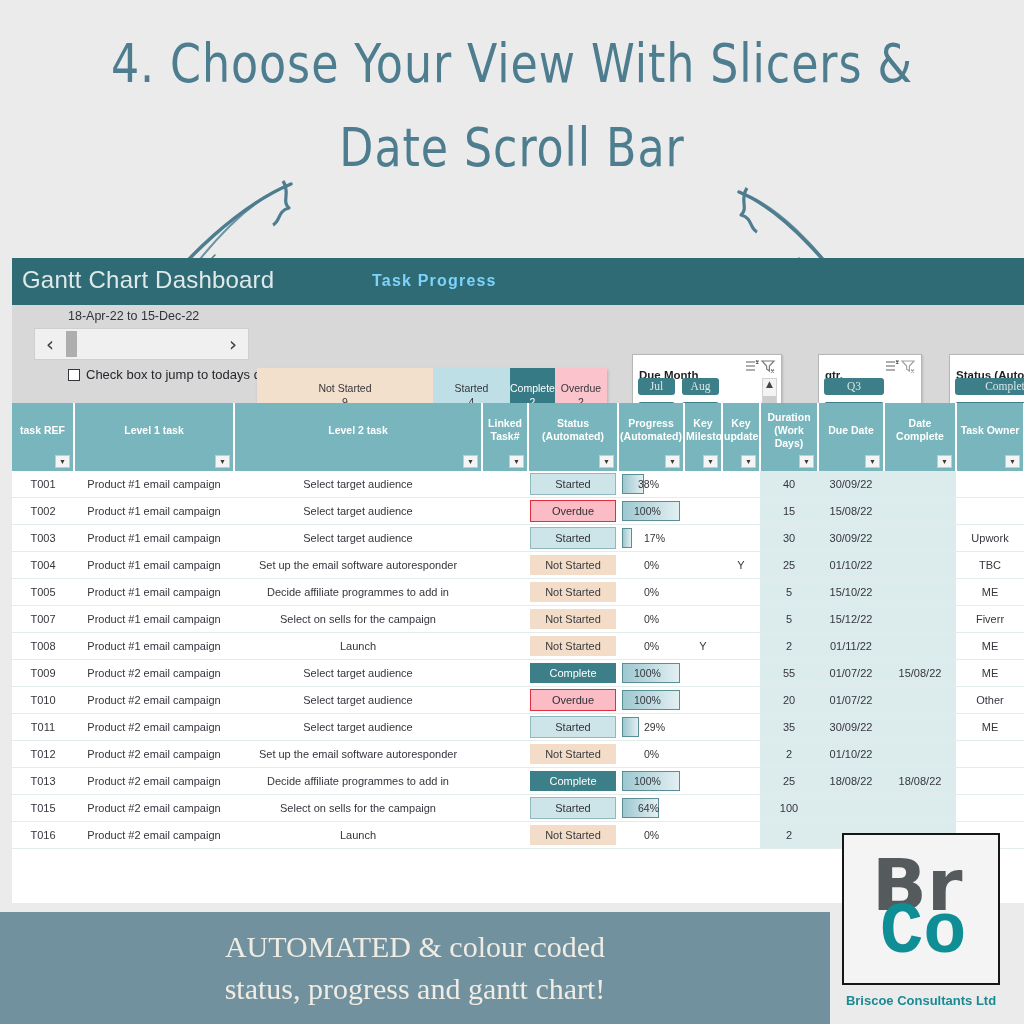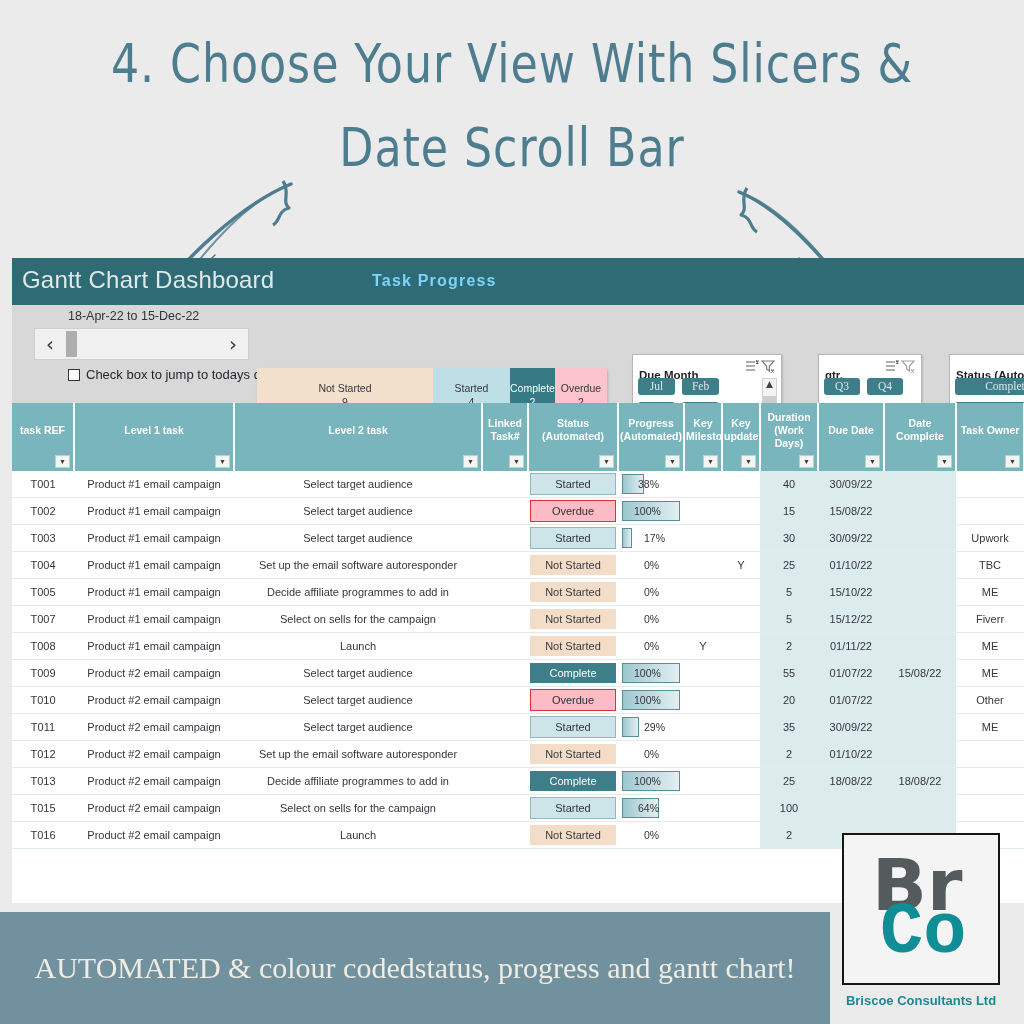--- a/index.html
+++ b/index.html
@@ -129,21 +129,21 @@
   #slicer-due-month .slicer-body { padding-right: 20px; }
   #month-scroll {
     position: absolute; right: 4px; top: 23px; width: 15px; height: 52px;
     background: #f3f3f3; border: 1px solid #d2d2d2;
     display: flex; flex-direction: column; justify-content: space-between;
     align-items: center; font-size: 9px; color: #444;
     font-family: "DejaVu Sans", sans-serif;
   }
   #month-scroll .ms-thumb { width: 13px; height: 16px; background: #cdcdcd; }
   #slicer-qtr { left: 806px; top: 49px; width: 104px; height: 83px; }
-  #slicer-qtr .slicer-btn { width: 36px; }
+  #slicer-qtr .slicer-btn { width: 60px; }
   #slicer-status { left: 937px; top: 49px; width: 120px; height: 83px; }
   #slicer-status .slicer-btn { width: 105px; text-align: center; }
 
   
   #table-wrap {
     position: absolute; left: 0; top: 145px; width: 1012px; height: 500px;
     overflow: hidden; background: #ffffff;
   }
   table.grid { border-collapse: collapse; width: 1012px; table-layout: fixed; }
   table.grid th {
@@ -192,21 +192,21 @@
     border: 1px solid #5a8d96;
   }
   .prog-text {
     position: absolute; top: 0; line-height: 26px; font-size: 10.5px; color: #34343b;
   }
 
   
   #banner {
     position: absolute; left: 0; top: 912px; width: 830px; height: 112px;
     background: #72919e;
-    display: flex; flex-direction: row;
+    display: flex; flex-direction: column;
     align-items: center; justify-content: center;
   }
   #banner div {
     font-family: "Liberation Serif", serif;
     color: #efece4; font-size: 30px; line-height: 42px;
   }
 
   
   #logo-wrap { position: absolute; left: 842px; top: 833px; width: 160px; height: 185px; }
   #logo-box {
@@ -307,21 +307,21 @@
         </svg>
         <svg class="slicer-icon" viewBox="0 0 16 14">
           <g stroke="#555" stroke-width="1.2" fill="none">
             <path d="M2 2h12l-4.6 5v5L6.6 10V7z"></path>
               <path d="M11 10.5l3 3M14 10.5l-3 3"></path>
           </g>
         </svg>
       </div>
       <div class="slicer-body">
         <div class="slicer-btn">Jul</div>
-        <div class="slicer-btn">Feb</div>
+        <div class="slicer-btn">Aug</div>
         <div class="slicer-btn">Sep</div>
         <div class="slicer-btn">Oct</div>
         <div class="slicer-btn">Nov</div>
         <div class="slicer-btn">Dec</div>
       </div>
       <div id="month-scroll">
         <span>▲</span>
         <span class="ms-thumb"></span>
         <span>▼</span>
       </div>

